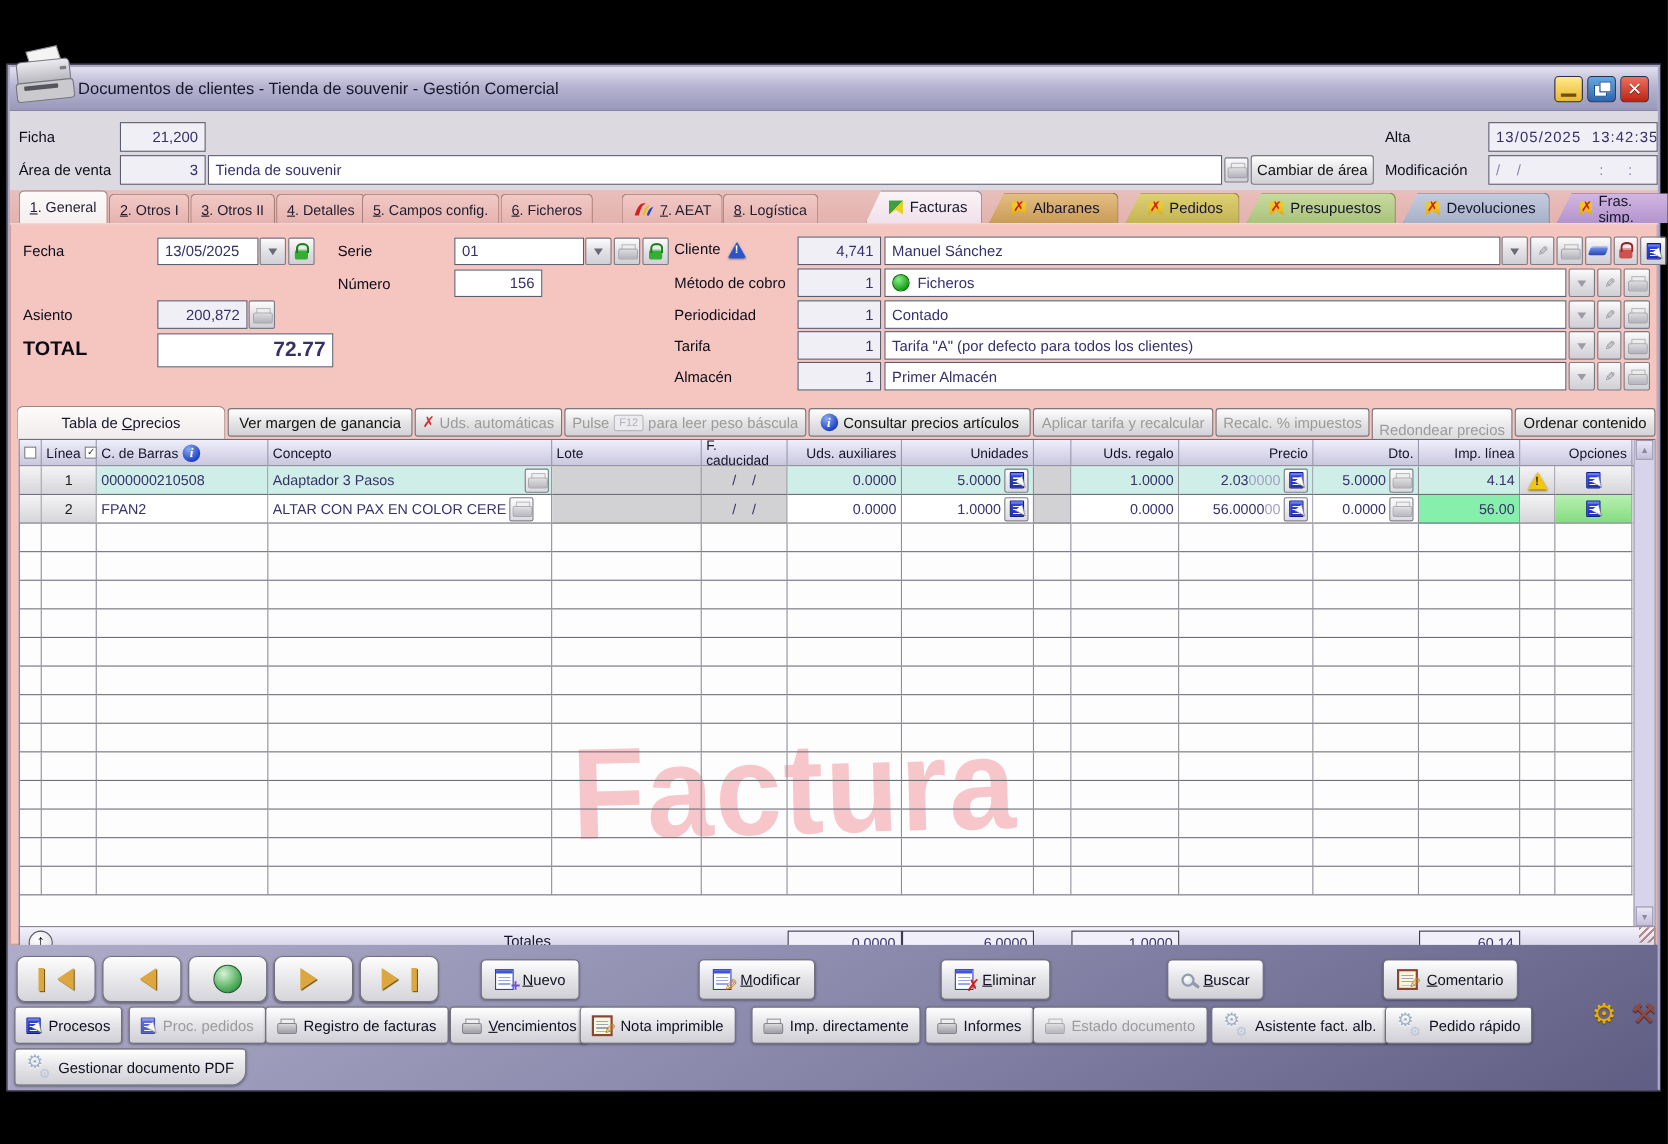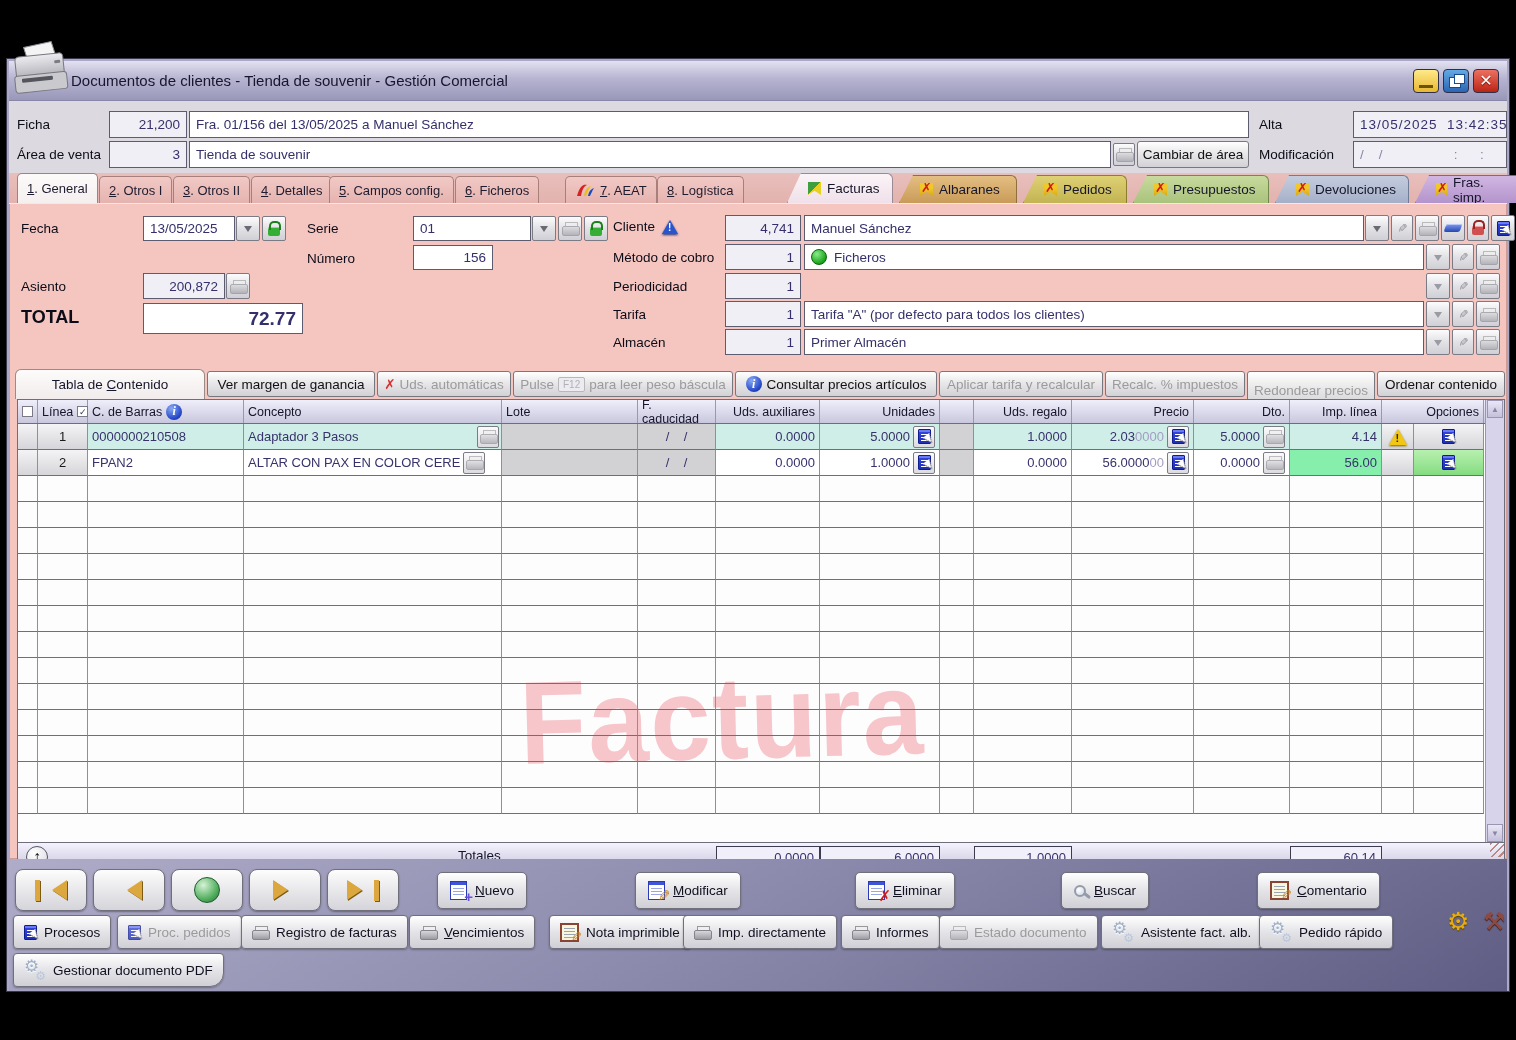--- a/index.html
+++ b/index.html
@@ -211,21 +211,20 @@
       <div style="margin-left:auto;margin-right:8px;display:flex">
         <div class="wc wc-min"></div>
         <div class="wc wc-max"></div>
         <div class="wc wc-close"></div>
       </div>
     </div>
 
     <div class="headband">
       <div class="abs lbl" style="left:8px;top:16px">Ficha</div>
       <div class="abs ibox num" style="left:100px;top:10px;width:78px;height:27px">21,200</div>
-      <div class="abs ibox" style="left:180px;top:10px;width:1060px;height:27px">Fra. 01/156 del 13/05/2025 a Manuel Sánchez</div>
       <div class="abs lbl" style="left:1250px;top:16px">Alta</div>
       <div class="abs ibox num" style="left:1344px;top:10px;width:154px;height:27px;justify-content:flex-start;letter-spacing:1px">13/05/2025  13:42:35</div>
 
       <div class="abs lbl" style="left:8px;top:46px">Área de venta</div>
       <div class="abs ibox num" style="left:100px;top:40px;width:78px;height:27px">3</div>
       <div class="abs ibox" style="left:180px;top:40px;width:922px;height:27px">Tienda de souvenir</div>
       <div class="abs mb" style="left:1104px;top:42px;width:22px;height:23px">
           <span class="prn dim60"></span>
         </div>
       <div class="abs b3" style="left:1128px;top:40px;width:112px;height:27px">Cambiar de área</div>
@@ -364,20 +363,21 @@
         <div class="mb" style="width:22px;height:26px">
             <span class="i-pencil"></span>
           </div>
         <div class="mb" style="width:24px;height:26px">
             <span class="prn dim60"></span>
           </div>
       </div>
 
       <div class="abs lbl" style="left:604px;top:76px">Periodicidad</div>
       <div class="abs ibox num" style="left:716px;top:70px;width:76px;height:26px">1</div>
+      <div class="abs ibox" style="left:795px;top:70px;width:620px;height:26px">Contado</div>
       <div class="abs" style="left:1417px;top:70px;display:flex;gap:2px">
         <div class="mb" style="width:24px;height:26px">
             <span class="dn dim"></span>
           </div>
         <div class="mb" style="width:22px;height:26px">
             <span class="i-pencil"></span>
           </div>
         <div class="mb" style="width:24px;height:26px">
             <span class="prn dim60"></span>
           </div>
@@ -407,21 +407,21 @@
           </div>
         <div class="mb" style="width:22px;height:26px">
             <span class="i-pencil"></span>
           </div>
         <div class="mb" style="width:24px;height:26px">
             <span class="prn dim60"></span>
           </div>
       </div>
 
       <div class="ctab" style="left:6px;top:166px;width:190px;height:30px">
-        <span><span>Tabla de </span><span class="u">C</span><span>ontenido</span></span>
+        <span><span>Tabla de </span><span class="u">C</span><span>precios</span></span>
       </div>
       <div class="abs b3" style="left:198px;top:168px;width:168px;height:26px">
         <span><span>Ver margen de </span><span class="u">g</span><span>anancia</span></span>
       </div>
       <div class="abs b3 dis" style="left:368px;top:168px;width:134px;height:26px;gap:4px">
         <span style="color:#d43030;font-weight:bold">✗</span>
         <span>Uds. automáticas</span>
       </div>
       <div class="abs b3 dis" style="left:504px;top:168px;width:220px;height:26px">
         <span>Pulse</span>
@@ -840,21 +840,21 @@
           <span>Proc. pedidos</span>
         </div>
       <div class="tbtn" style="left:232px;top:56px">
           <span class="prn"></span>
           <span>Registro de facturas</span>
         </div>
       <div class="tbtn" style="left:400px;top:56px">
           <span class="prn"></span>
           <span><span class="u">V</span><span>encimientos</span></span>
         </div>
-      <div class="tbtn" style="left:540px;top:56px">
+      <div class="tbtn" style="left:518px;top:56px">
           <span class="note"></span>
           <span>Nota imprimible</span>
         </div>
       <div class="tbtn" style="left:674px;top:56px">
           <span class="prn"></span>
           <span>Imp. directamente</span>
         </div>
       <div class="tbtn" style="left:832px;top:56px">
           <span class="prn"></span>
           <span>Informes</span>

